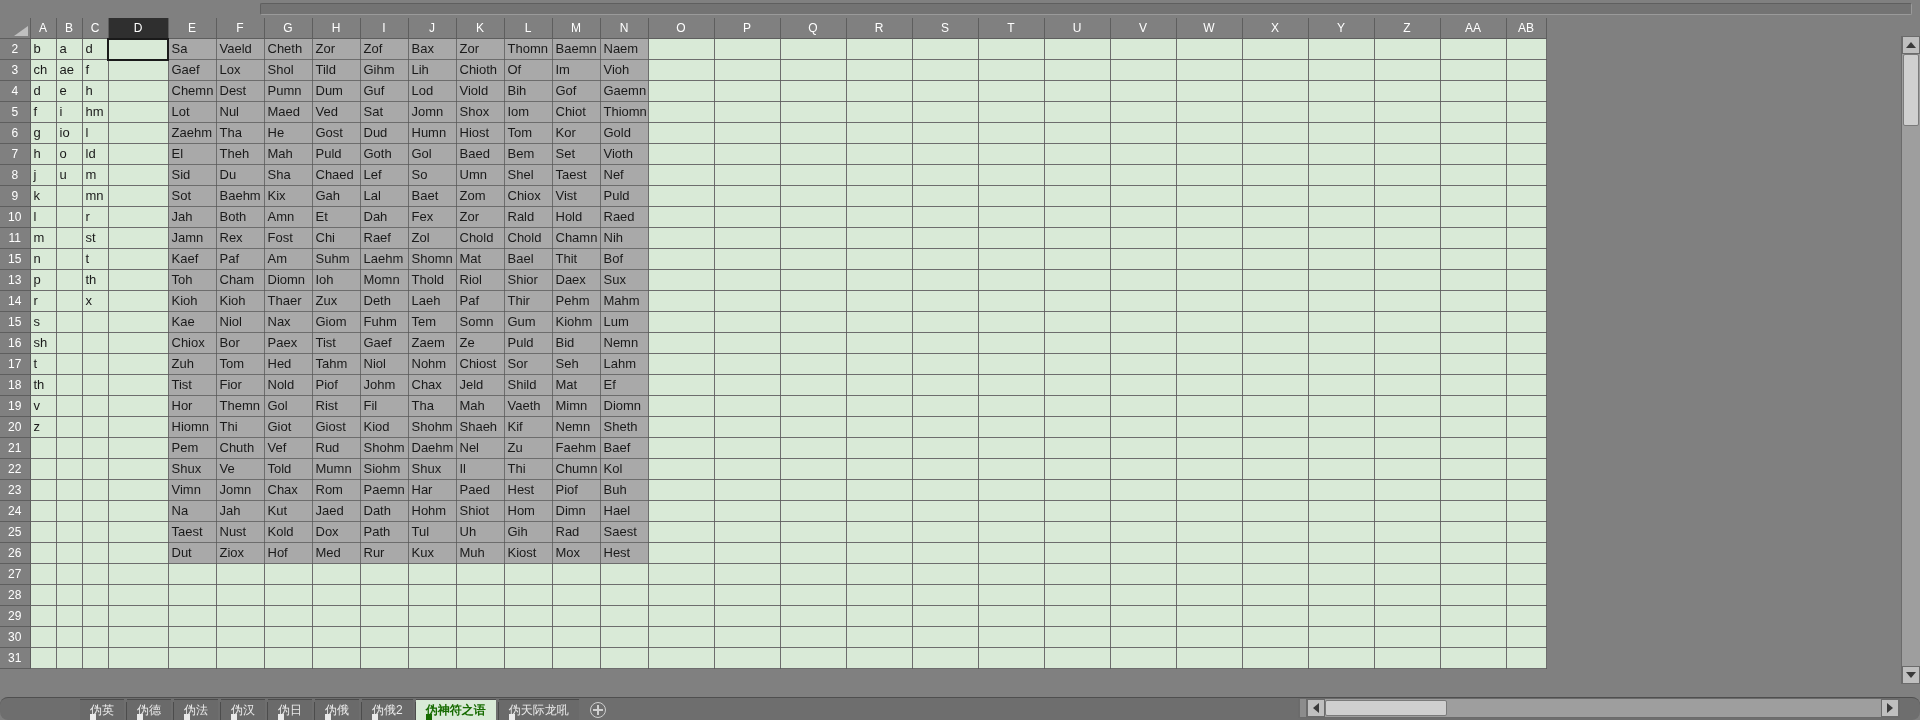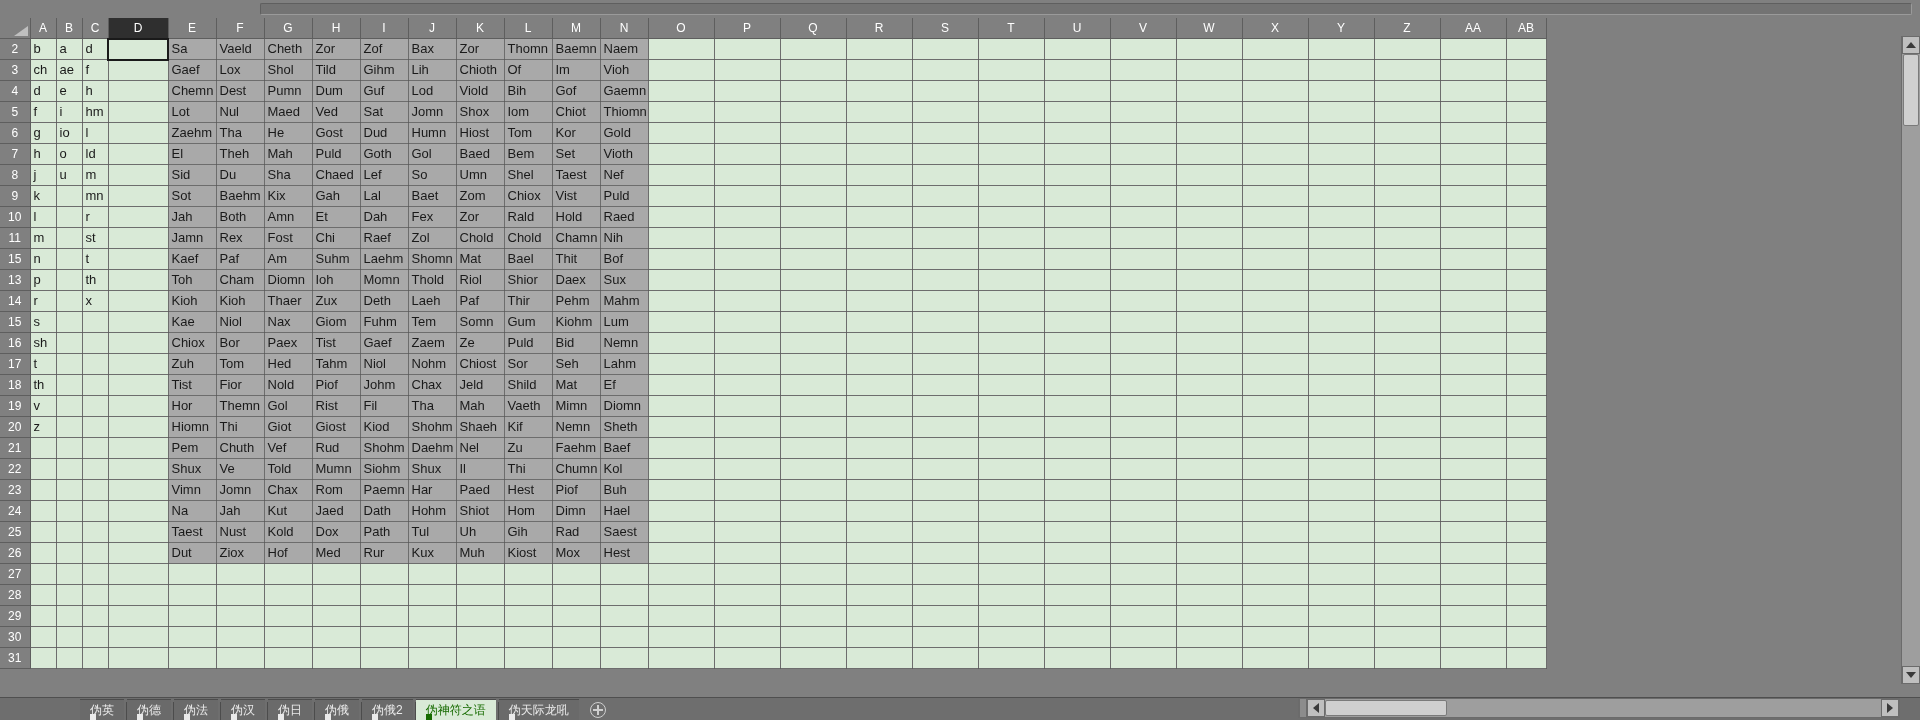--- a/index.html
+++ b/index.html
@@ -150,20 +150,21 @@
     position: absolute;
     left: 0;
     right: 0;
     bottom: 0;
     height: 22px;
     background: #6e6e6e;
     display: flex;
     align-items: flex-end;
     padding-left: 80px;
     border-top: 1px solid #4f4f4f;
+    border-radius: 8px;
   }
   .sheet-tab {
     position: relative;
     height: 20px;
     padding: 0 10px;
     margin-right: 2px;
     color: #eaeaea;
     font-size: 12px;
     line-height: 18px;
     display: flex;
@@ -177,21 +178,21 @@
     bottom: 0;
     width: 0; height: 0;
     border-style: solid;
   }
   .sheet-tab.inactive {
     background: #6a6a6a;
   }
   .sheet-tab.active {
     background: #d9ead7;
     color: #166b00;
-    font-weight: normal;
+    font-weight: bold;
   }
   .tab-divider {
     width: 1px;
     height: 18px;
     background: #4c4c4c;
     margin: 0 0px;
   }
   .new-sheet {
     width: 22px;
     height: 20px;

